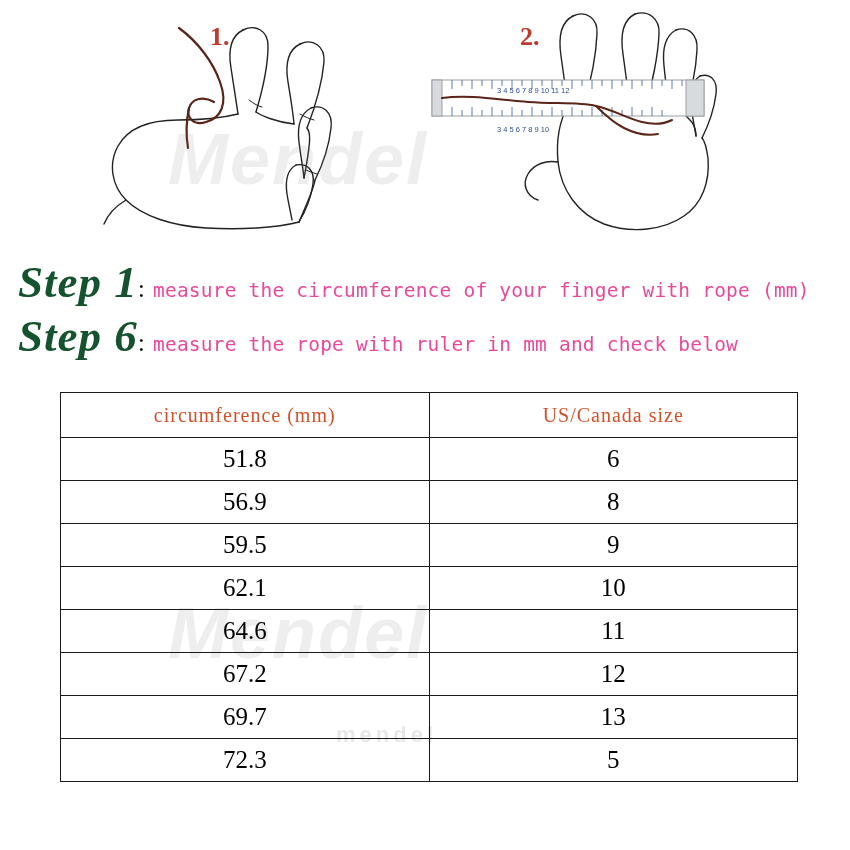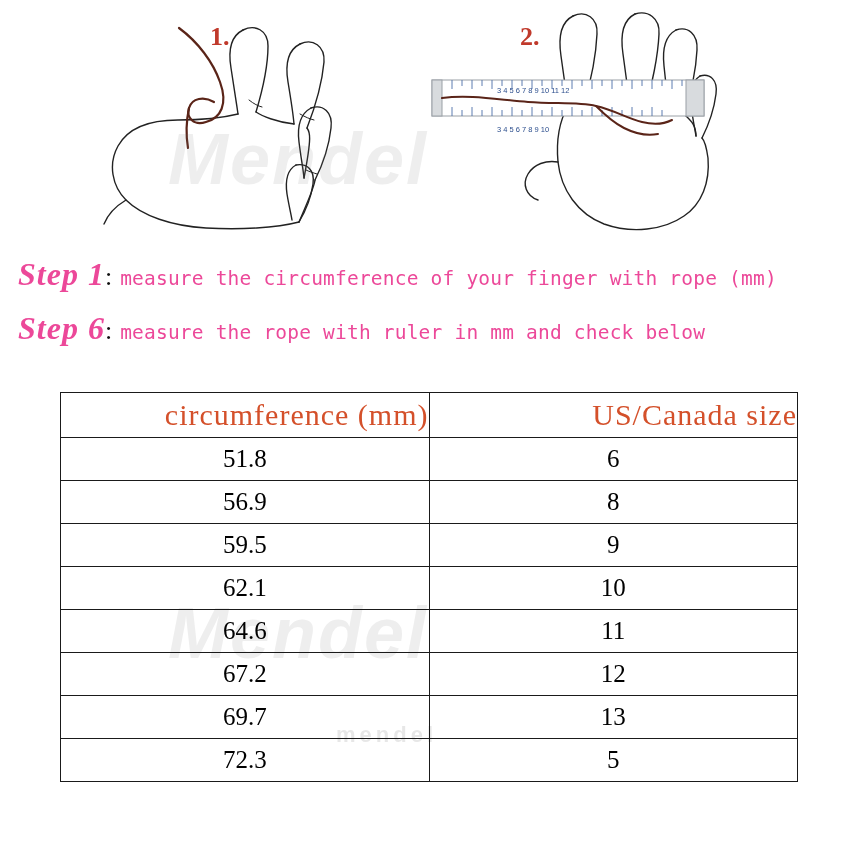--- a/index.html
+++ b/index.html
@@ -80,22 +80,22 @@
   }
   .step-line {
     display: flex;
     align-items: baseline;
     height: 54px;
   }
   .step-label {
     font-family: "Liberation Serif", serif;
     font-weight: bold;
     font-style: italic;
-    font-size: 32px;
-    color: #ec4899;
+    font-size: 45px;
+    color: #14532d;
     letter-spacing: 1px;
     white-space: nowrap;
   }
   .step-colon {
     font-family: "Liberation Serif", serif;
     font-size: 26px;
     color: #111;
     margin-right: 8px;
   }
   .step-text {
@@ -125,24 +125,23 @@
     font-family: "Liberation Serif", serif;
     font-size: 25px;
     color: #000000;
     height: 42px;
     padding: 0;
     background: transparent;
   }
   table.size-table th {
     color: #d4502a;
     font-weight: normal;
-    font-size: 30px;
+    font-size: 20px;
     height: 44px;
     letter-spacing: 1px;
-    text-align: right;
   }
   table.size-table td.col-mm { width: 369px; }
   table.size-table td.col-us { width: 369px; }
 </style>
 </head>
 <body>
 
 <div class="page">
 
   <div class="illustration">

